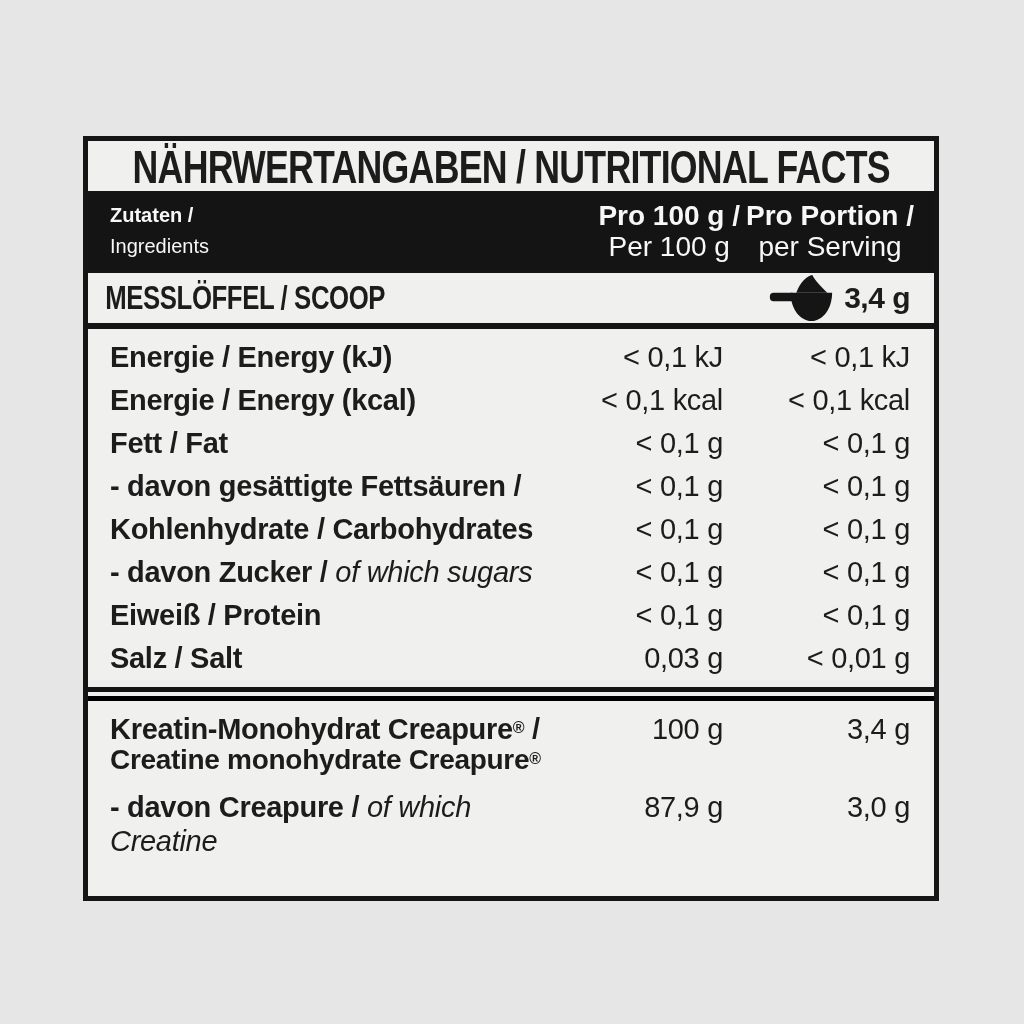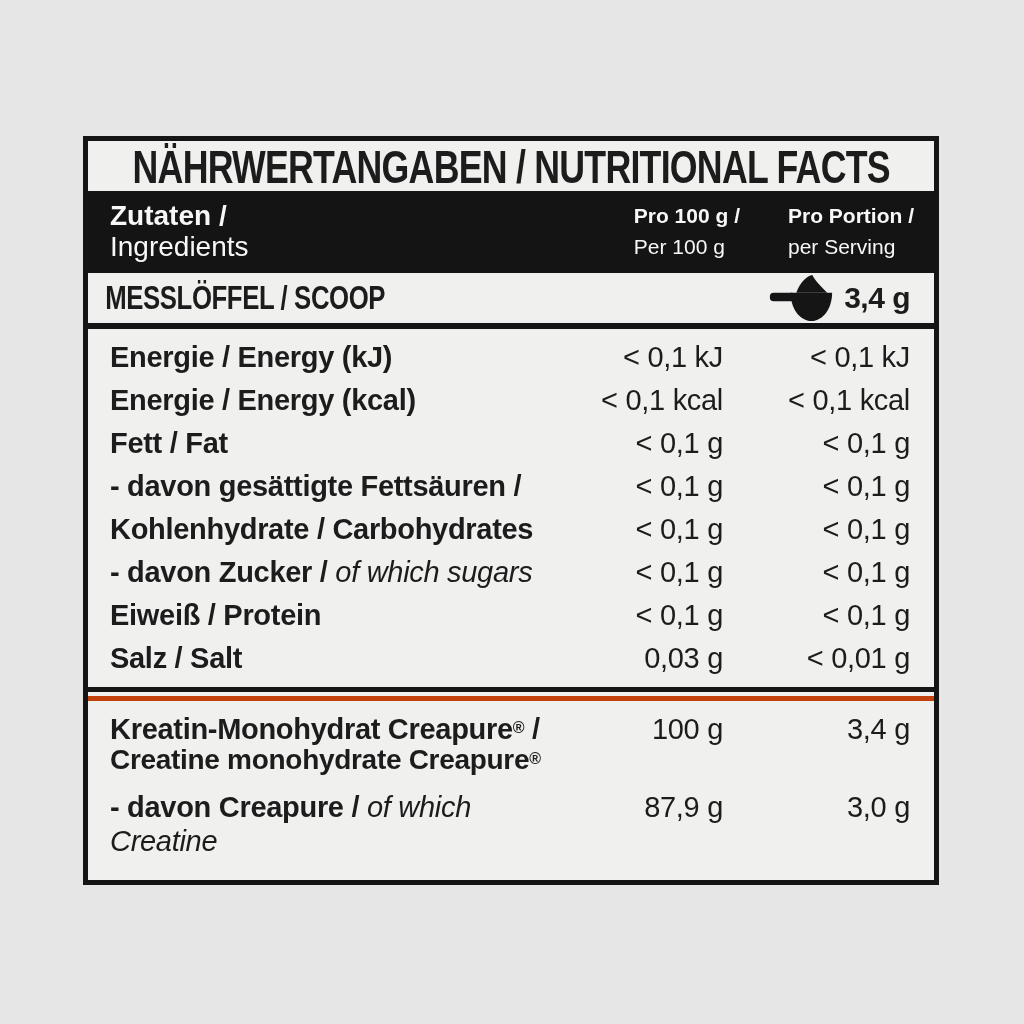--- a/index.html
+++ b/index.html
@@ -18,45 +18,45 @@
   .title-text{
     font-weight:bold;font-size:47px;letter-spacing:-1px;white-space:nowrap;
     transform:scaleX(0.76);transform-origin:center center;
   }
   
   .header-bar{
     background:#141414;color:#f7f7f7;
     display:grid;grid-template-columns:1fr 187px 194px;
     padding:9px 0 11px 0;
   }
-  .hdr-c1{padding-left:22px;font-size:28px;line-height:31px;}
+  .hdr-c1{padding-left:22px;font-size:20px;line-height:31px;}
   .hdr-bold{font-weight:bold;}
   .hdr-col{display:flex;flex-direction:column;align-items:flex-end;}
   .hdr-col.pad{padding-right:20px;}
-  .hdr-inner{display:flex;flex-direction:column;font-size:21px;line-height:31px;}
+  .hdr-inner{display:flex;flex-direction:column;align-items:center;font-size:28px;line-height:31px;}
   .hdr-inner .l1{font-weight:bold;white-space:nowrap;}
   .hdr-inner .l2{font-weight:normal;white-space:nowrap;}
   
   .scoop-row{
     display:grid;grid-template-columns:1fr 170px 211px;
     align-items:center;height:50px;border-bottom:6px solid #151515;gap:40px;
   }
   .scoop-label{
     grid-column:1 / 3;padding-left:22px;font-weight:bold;font-size:33px;
     letter-spacing:-0.5px;white-space:nowrap;
     transform:scaleX(0.78);transform-origin:left center;
   }
   .scoop-right{display:flex;align-items:center;justify-content:flex-end;gap:10px;padding-right:24px;}
   .scoop-value{font-weight:bold;font-size:30px;letter-spacing:-0.5px;}
   .scoop-svg{display:block;}
   
   .section{padding:0;}
   .section-1{border-bottom:5px solid #151515;}
   .section-gap{height:4px;}
-  .section-2{border-top:5px solid #c2410c;padding-bottom:10px;}
+  .section-2{border-top:5px solid #000000;padding-bottom:26px;}
   .row{
     display:grid;grid-template-columns:1fr 170px 211px;
     align-items:start;padding:4px 0 5px 0;
     font-size:29px;line-height:34px;letter-spacing:-0.3px;
   }
   .row.first{padding-top:11px;}
   .row.last{padding-bottom:12px;}
   .row.spaced{padding-top:12px;}
   .cell-label{padding-left:22px;}
   .cell-label .line2{font-size:28px;line-height:27px;}

